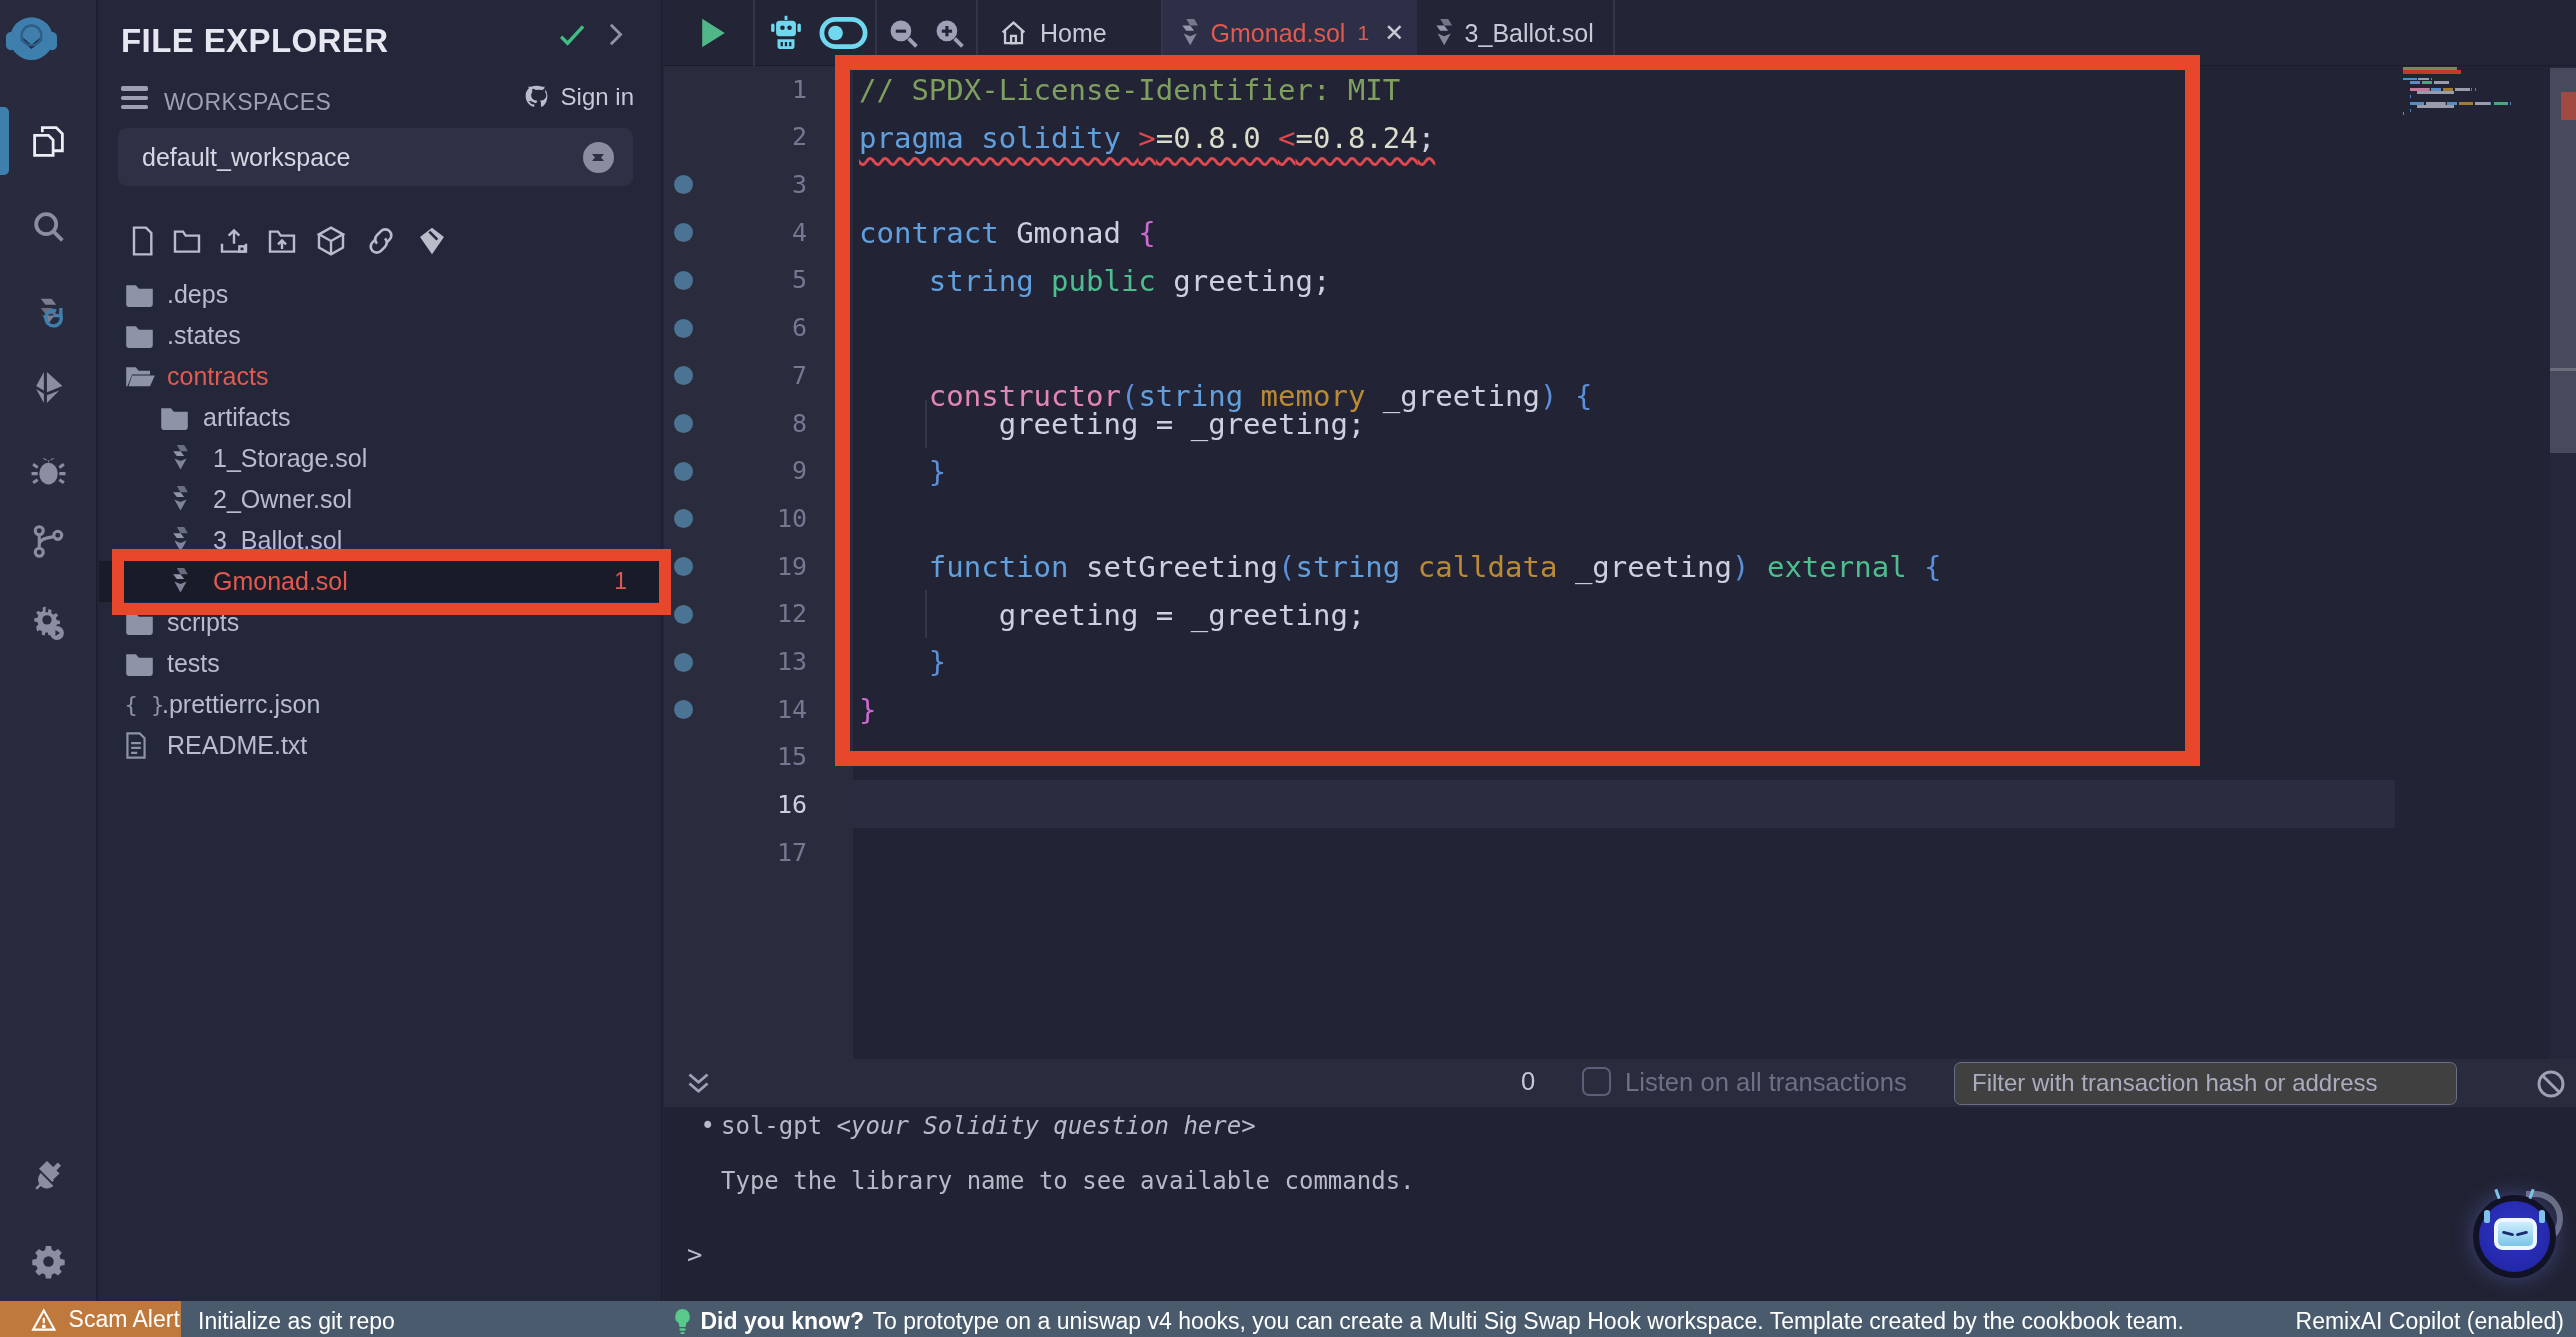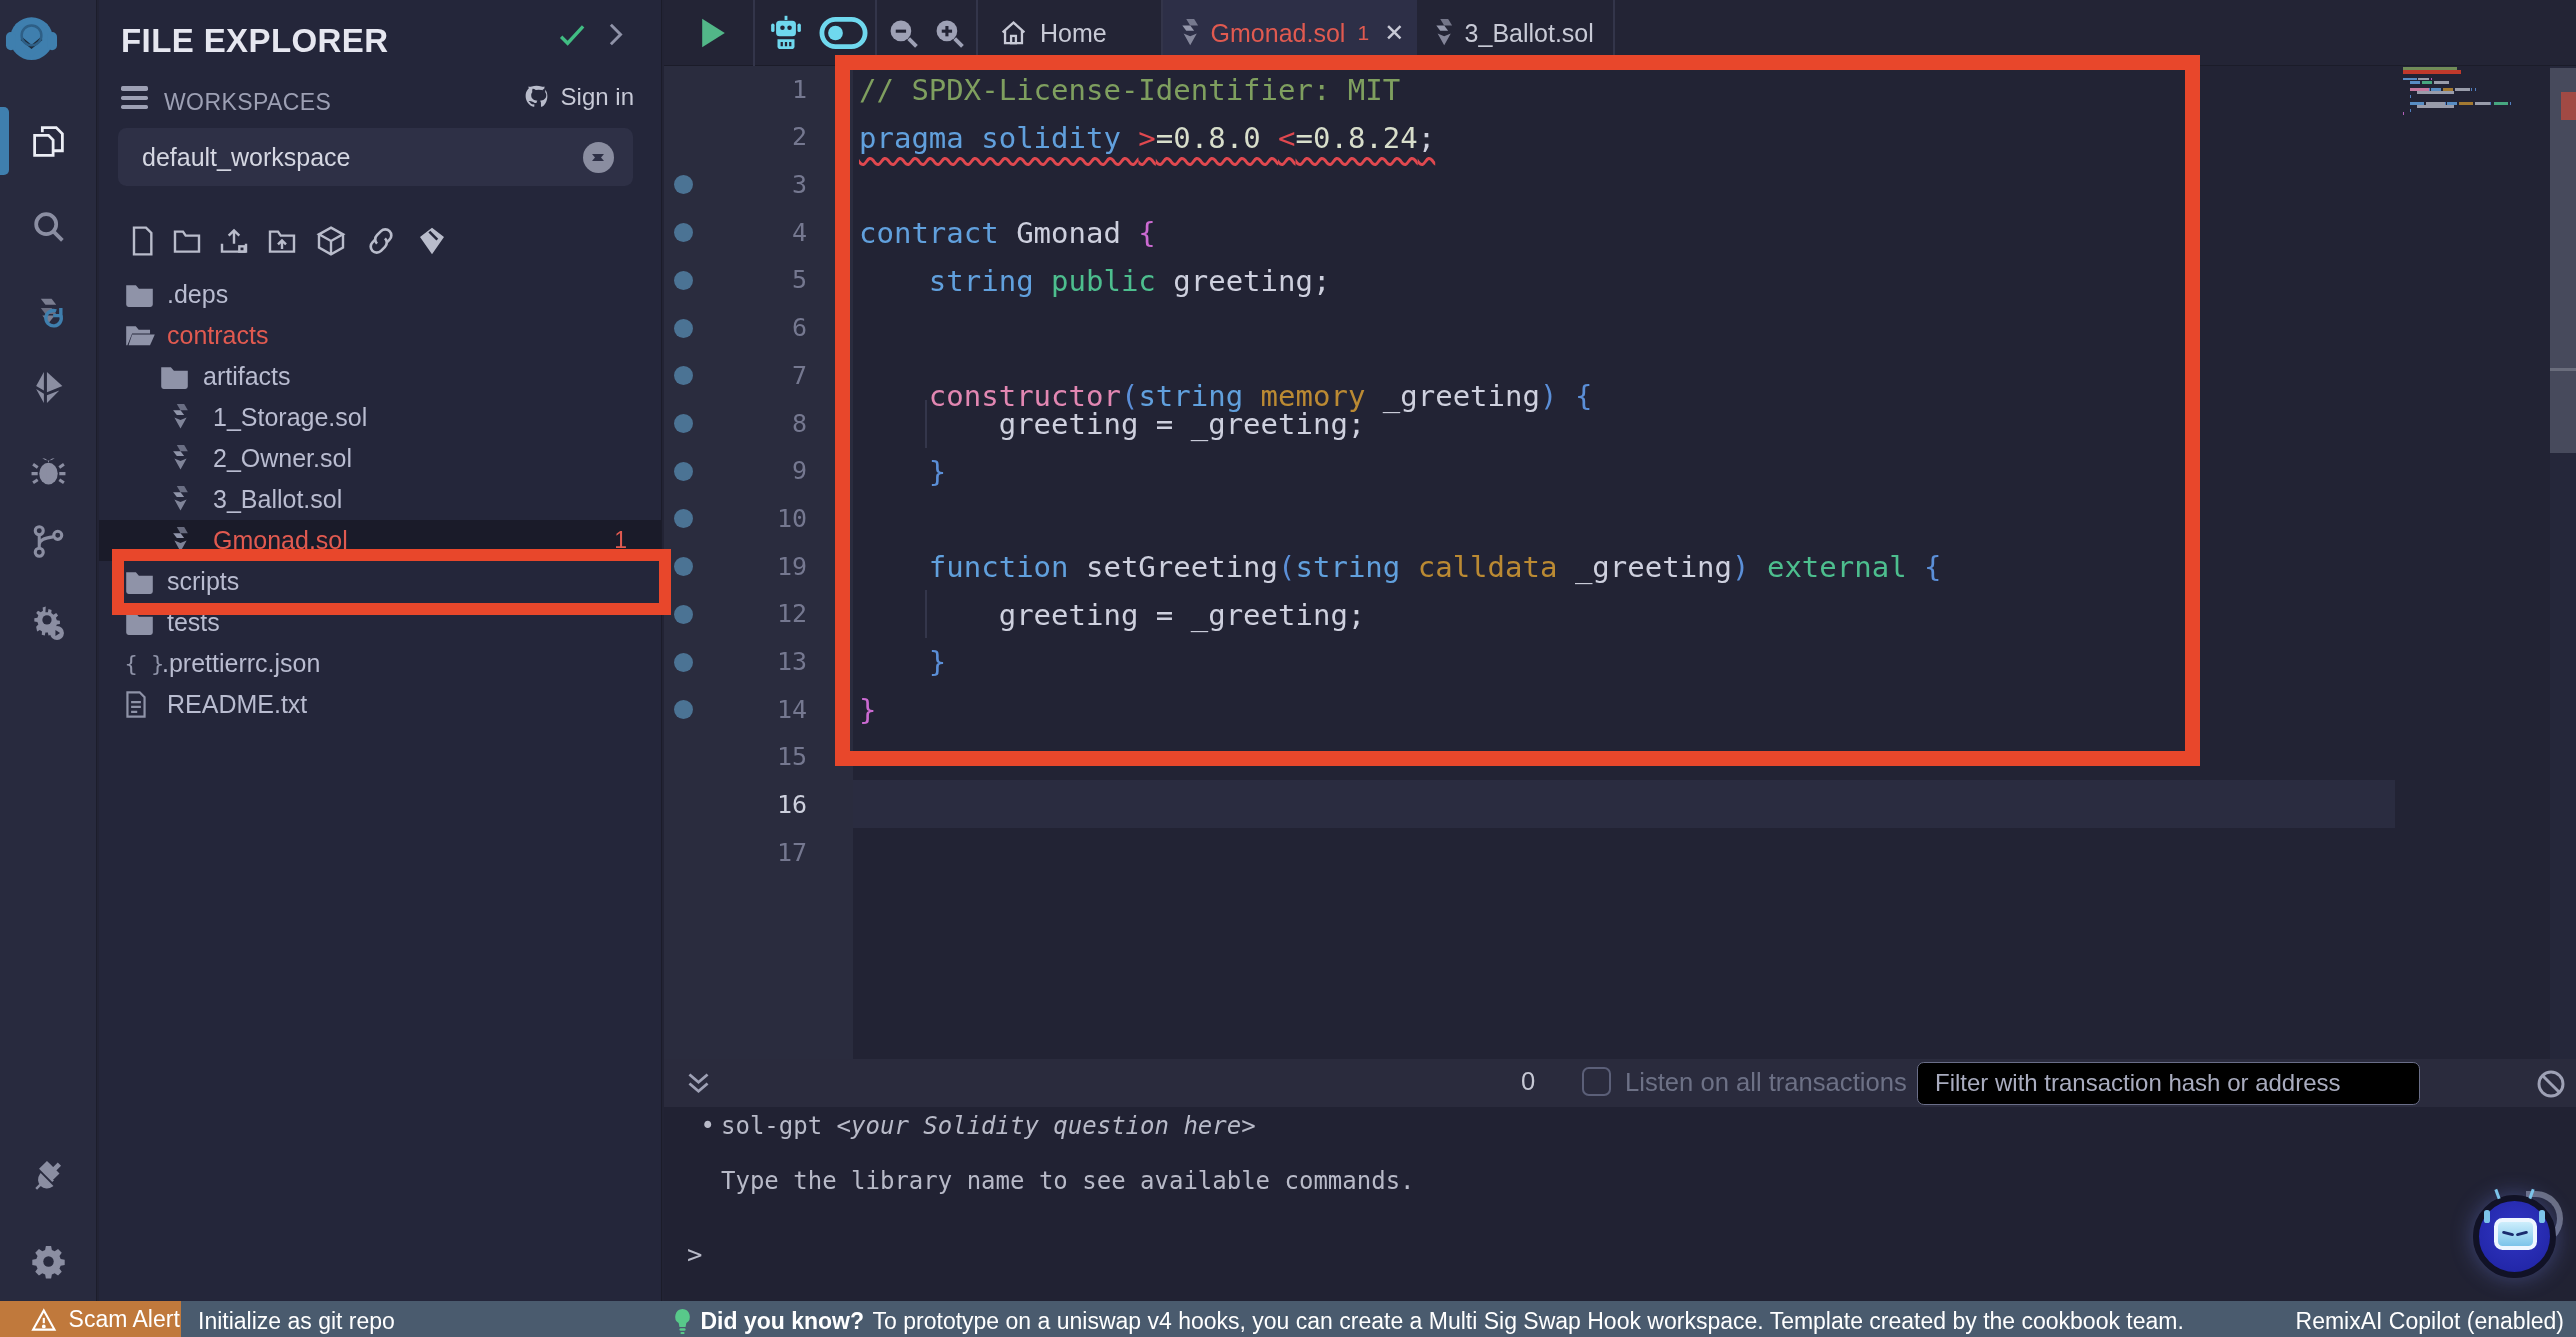--- a/index.html
+++ b/index.html
@@ -78,21 +78,21 @@
   
   .anno { position:absolute; border:13.6px solid #e8472b; z-index:40; pointer-events:none; }
   .anno-code { left:835px; top:55px; width:1365px; height:711px; border-width:15.3px; }
   .anno-file { left:112px; top:549px; width:559px; height:66px; border-width:12.8px; z-index:41; }
   
   .terminal-bar { position:absolute; left:0; top:1059px; width:100%; height:48px; background:#2a2b3d; }
   .term-count { position:absolute; left:857px; top:7.7px; font-size:25.6px; color:#c6c8d4; }
   .term-check { position:absolute; left:918px; top:7.7px; width:29px; height:29px; border:2.6px solid #5b5f78; border-radius:6.8px; }
   .term-listen { position:absolute; left:961px; top:9.4px; font-size:25.6px; color:#6d7186; }
   .term-search { position:absolute; left:1291px; top:8.5px; color:#c0c2d0; }
-  .term-filter { position:absolute; left:1253px; top:2.6px; width:503px; height:43px; background:#000000; border:1.7px solid #6a6e88; border-radius:6.8px; color:#a9acbf; font-size:24px; font-family:"Liberation Sans",sans-serif; padding-left:17px; }
+  .term-filter { position:absolute; left:1290px; top:2.6px; width:503px; height:43px; background:#404040; border:1.7px solid #6a6e88; border-radius:6.8px; color:#a9acbf; font-size:24px; font-family:"Liberation Sans",sans-serif; padding-left:17px; }
   .term-filter::placeholder { color:#a9acbf; }
   .term-ban { position:absolute; left:1871px; top:8.5px; color:#9ea1b5; }
   .term-collapse { position:absolute; left:19px; top:8.5px; color:#9ea1b5; }
   .terminal-body { position:absolute; left:0; top:1107px; width:100%; height:194px; background:#212233; font-family:"DejaVu Sans Mono", monospace; font-size:24px; color:#b8bac8; }
   .term-line { position:absolute; left:57px; white-space:pre; }
   .term-line .it { font-style:italic; }
   .term-bullet { position:absolute; left:36px; }
   .term-prompt { position:absolute; left:23px; top:132px; font-size:25.6px; }
   
   .status-bar { position:absolute; left:0; top:1301px; width:2576px; height:37px; background:#4a5b6e; color:#fff; z-index:50; }
@@ -259,20 +259,28 @@
     </div>
 
     <div class="tree">
         <div class="tree-row">
           <span class="t-icon" style="left: 25.6px;">
             <svg width="29" height="25.6" viewBox="0 0 24 20" fill="#8f93a8">
               <path d="M1 2 h8 l2.5 3 H23 v13 a2 2 0 0 1 -2 2 H3 a2 2 0 0 1 -2 -2 Z"></path>
             </svg>
           </span>
           <span class="t-name" style="left: 68px;">.deps</span>
+        </div>
+        <div class="tree-row">
+          <span class="t-icon" style="left: 25.6px;">
+            <svg width="29" height="25.6" viewBox="0 0 24 20" fill="#8f93a8">
+              <path d="M1 2 h8 l2.5 3 H23 v13 a2 2 0 0 1 -2 2 H3 a2 2 0 0 1 -2 -2 Z"></path>
+            </svg>
+          </span>
+          <span class="t-name" style="left: 68px;">.states</span>
         </div>
         <div class="tree-row accent">
           <span class="t-icon" style="left: 25.6px;">
             <svg width="31" height="25.6" viewBox="0 0 26 20" fill="#8f93a8">
               <path d="M1 2 h8 l2.5 3 H21 v3 H6 L2 18 H1 Z"></path>
               <path d="M6 9 h19 l-4 9 H3 Z"></path>
             </svg>
           </span>
           <span class="t-name" style="left: 68px;">contracts</span>
         </div>

